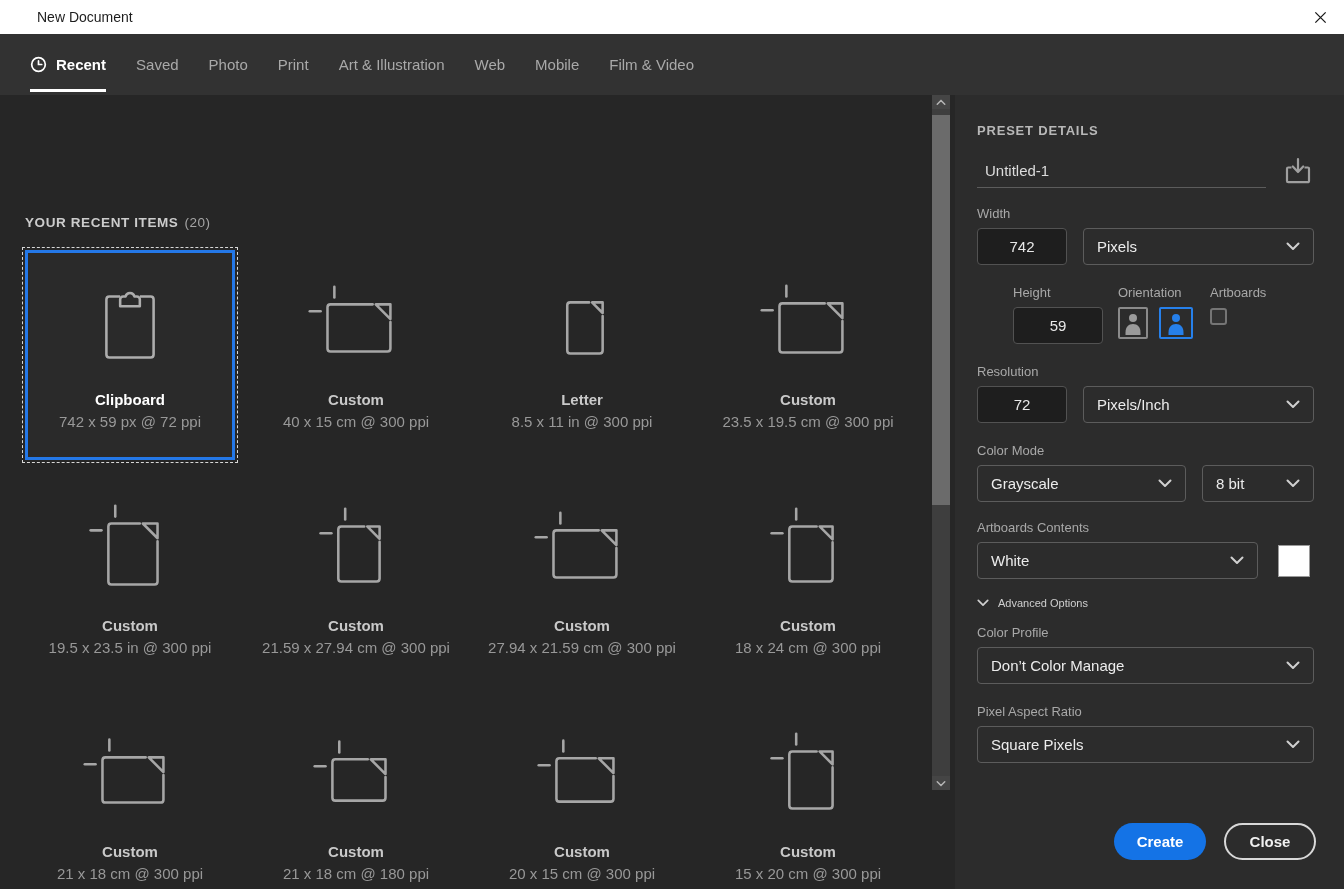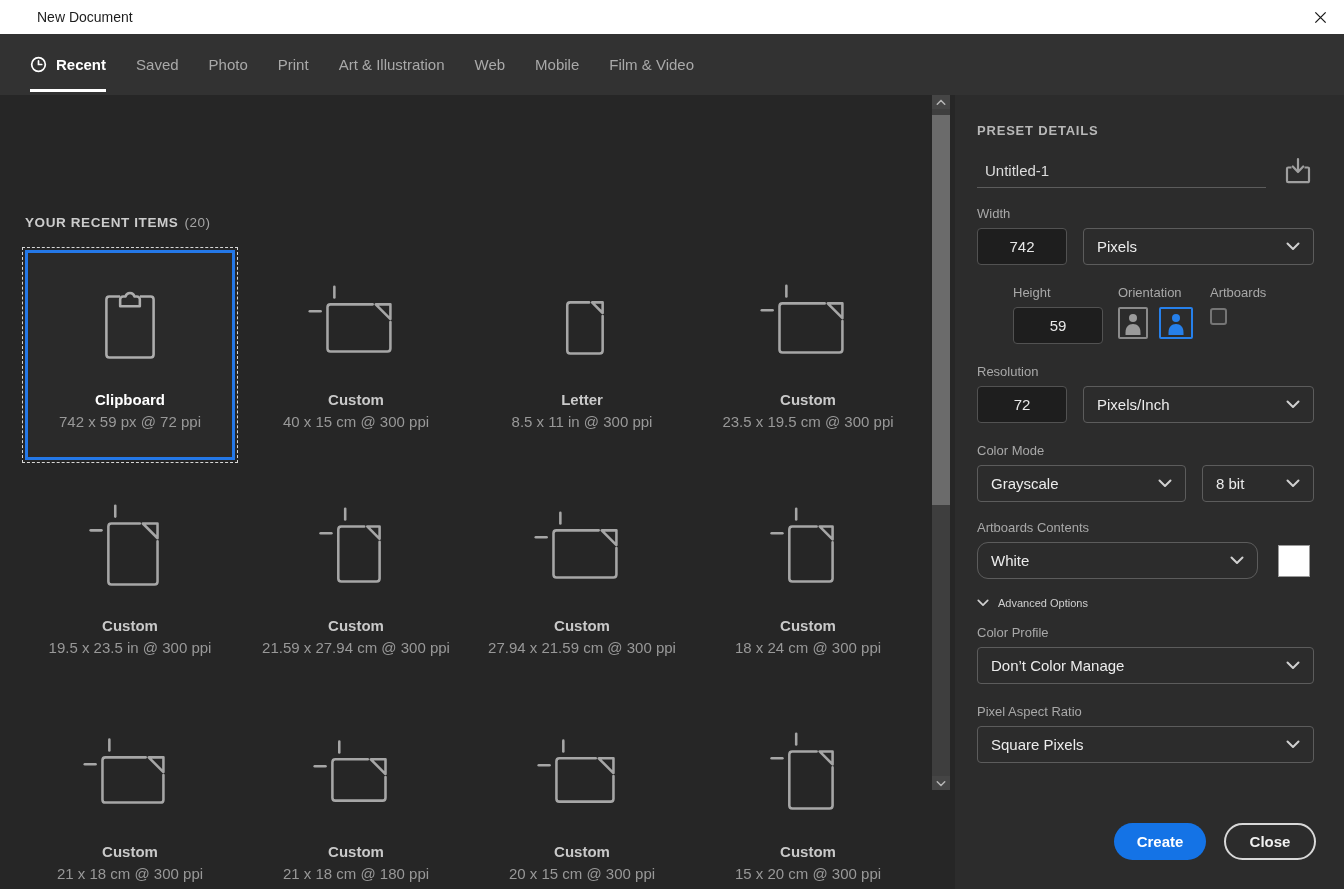--- a/index.html
+++ b/index.html
@@ -415,21 +415,21 @@
       <span class="chev">
           <svg width="14" height="9" viewBox="0 0 14 9" fill="none" stroke="#d0d0d0" stroke-width="2" stroke-linecap="round" stroke-linejoin="round">
             <path d="M1.5 1.5 L7 7 L12.5 1.5"></path>
           </svg>
         </span>
     </div>
   </div>
 
   <div class="fld-label">Artboards Contents</div>
   <div class="bg-row">
-    <div class="dd" style="width:281px;border-radius:11px;">
+    <div class="dd" style="width:281px;">
       <span>White</span>
       <span class="chev">
           <svg width="14" height="9" viewBox="0 0 14 9" fill="none" stroke="#d0d0d0" stroke-width="2" stroke-linecap="round" stroke-linejoin="round">
             <path d="M1.5 1.5 L7 7 L12.5 1.5"></path>
           </svg>
         </span>
     </div>
     <div class="swatch"></div>
   </div>
 

